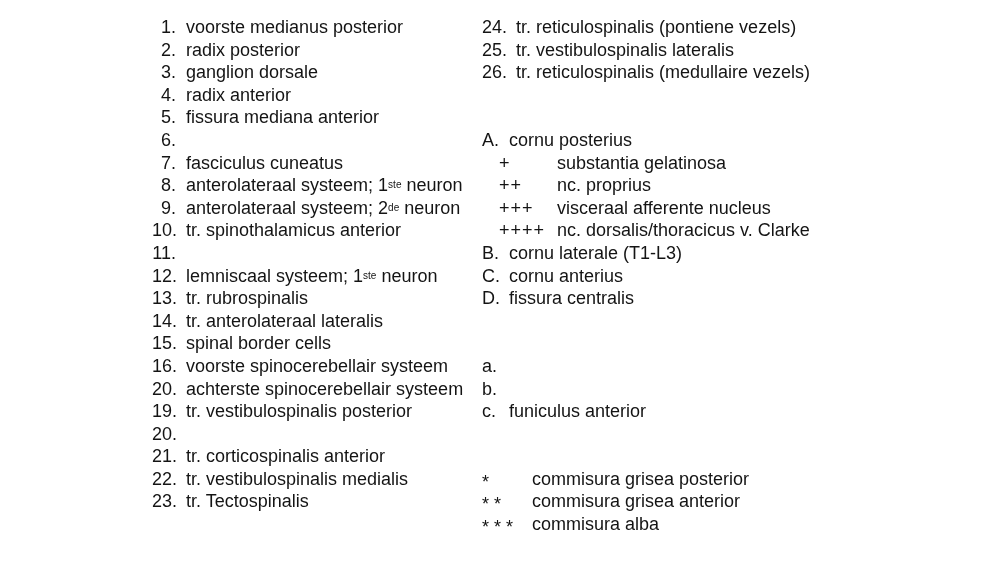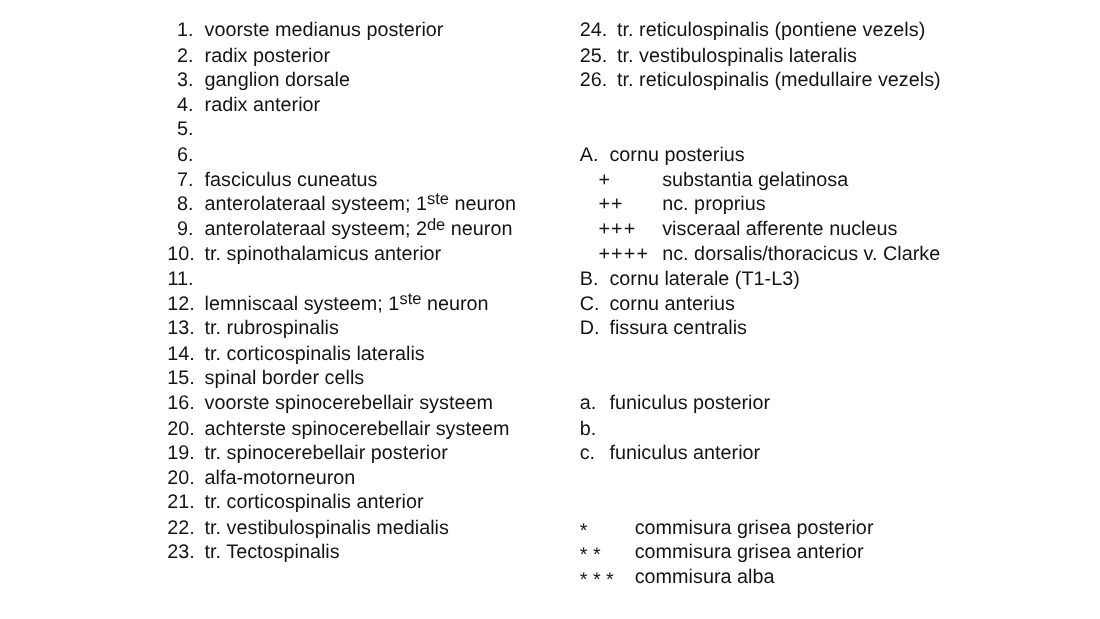--- a/index.html
+++ b/index.html
@@ -15,30 +15,30 @@
     color: #141414;
   }
   .col {
     position: absolute;
     top: 16px;
     font-size: 18px;
     line-height: 22.6px;
     white-space: nowrap;
   }
   .col-left  { left: 152px; }
-  .col-right { left: 527px; }
+  .col-right { left: 482px; }
   .row { display: flex; }
   .num     { flex: none; width: 24px; text-align: right; margin-right: 10px; }
   .num2    { flex: none; width: 26px; margin-right: 8px; }
   .letter  { flex: none; width: 19px; margin-right: 8px; }
   .plusrow { margin-left: 17px; }
   .plus    { flex: none; width: 50px; margin-right: 8px; letter-spacing: 1px; }
   .star    { flex: none; width: 42px; margin-right: 8px; position: relative; top: 3px; }
   .spacer  { height: 45.2px; }
-  sup { font-size: 15px; line-height: 0; vertical-align: 0.35em; }
+  sup { font-size: 10px; line-height: 0; vertical-align: 0.35em; }
 </style>
 </head>
 <body style="background: rgb(255, 255, 255);">
 
 <div class="page" style="color: rgb(20, 20, 20);">
 
   <div class="col col-left">
     <div class="row">
       <span class="num">1.</span>
       <span class="label">voorste medianus posterior</span>
@@ -50,20 +50,21 @@
     <div class="row">
       <span class="num">3.</span>
       <span class="label">ganglion dorsale</span>
     </div>
     <div class="row">
       <span class="num">4.</span>
       <span class="label">radix anterior</span>
     </div>
     <div class="row">
       <span class="num">5.</span>
+      <span class="label">fissura mediana anterior</span>
     </div>
     <div class="row">
       <span class="num">6.</span>
     </div>
     <div class="row">
       <span class="num">7.</span>
       <span class="label">fasciculus cuneatus</span>
     </div>
     <div class="row">
       <span class="num">8.</span>
@@ -83,41 +84,40 @@
     <div class="row">
       <span class="num">12.</span>
       <span class="label"><span>lemniscaal systeem; 1</span><sup>ste</sup><span> neuron</span></span>
     </div>
     <div class="row">
       <span class="num">13.</span>
       <span class="label">tr. rubrospinalis</span>
     </div>
     <div class="row">
       <span class="num">14.</span>
-      <span class="label">tr. corticospinalis lateralis</span>
+      <span class="label">tr. anterolateraal lateralis</span>
     </div>
     <div class="row">
       <span class="num">15.</span>
       <span class="label">spinal border cells</span>
     </div>
     <div class="row">
       <span class="num">16.</span>
       <span class="label">voorste spinocerebellair systeem</span>
     </div>
     <div class="row">
       <span class="num">20.</span>
       <span class="label">achterste spinocerebellair systeem</span>
     </div>
     <div class="row">
       <span class="num">19.</span>
-      <span class="label">tr. spinocerebellair posterior</span>
+      <span class="label">tr. vestibulospinalis posterior</span>
     </div>
     <div class="row">
       <span class="num">20.</span>
-      <span class="label">alfa-motorneuron</span>
     </div>
     <div class="row">
       <span class="num">21.</span>
       <span class="label">tr. corticospinalis anterior</span>
     </div>
     <div class="row">
       <span class="num">22.</span>
       <span class="label">tr. vestibulospinalis medialis</span>
     </div>
     <div class="row">
@@ -174,21 +174,20 @@
     </div>
     <div class="row">
       <span class="letter">D.</span>
       <span class="label">fissura centralis</span>
     </div>
 
     <div class="spacer"></div>
 
     <div class="row">
       <span class="letter">a.</span>
-      <span class="label">funiculus posterior</span>
     </div>
     <div class="row">
       <span class="letter">b.</span>
     </div>
     <div class="row">
       <span class="letter">c.</span>
       <span class="label">funiculus anterior</span>
     </div>
 
     <div class="spacer"></div>

